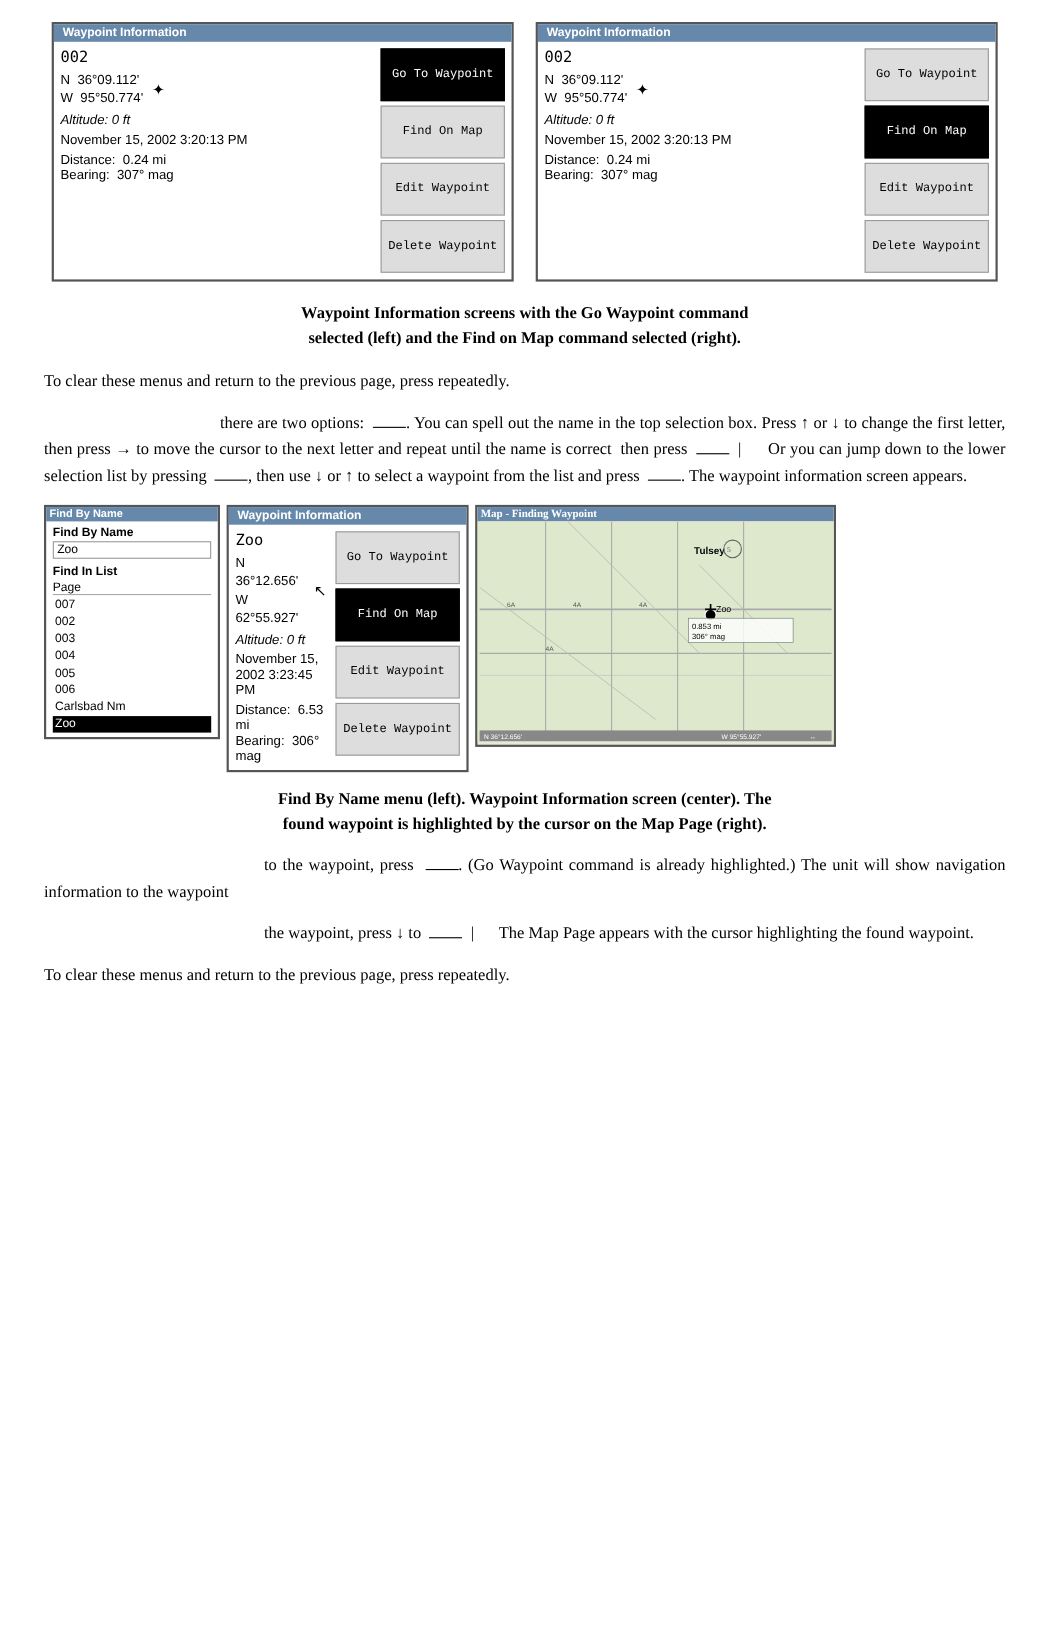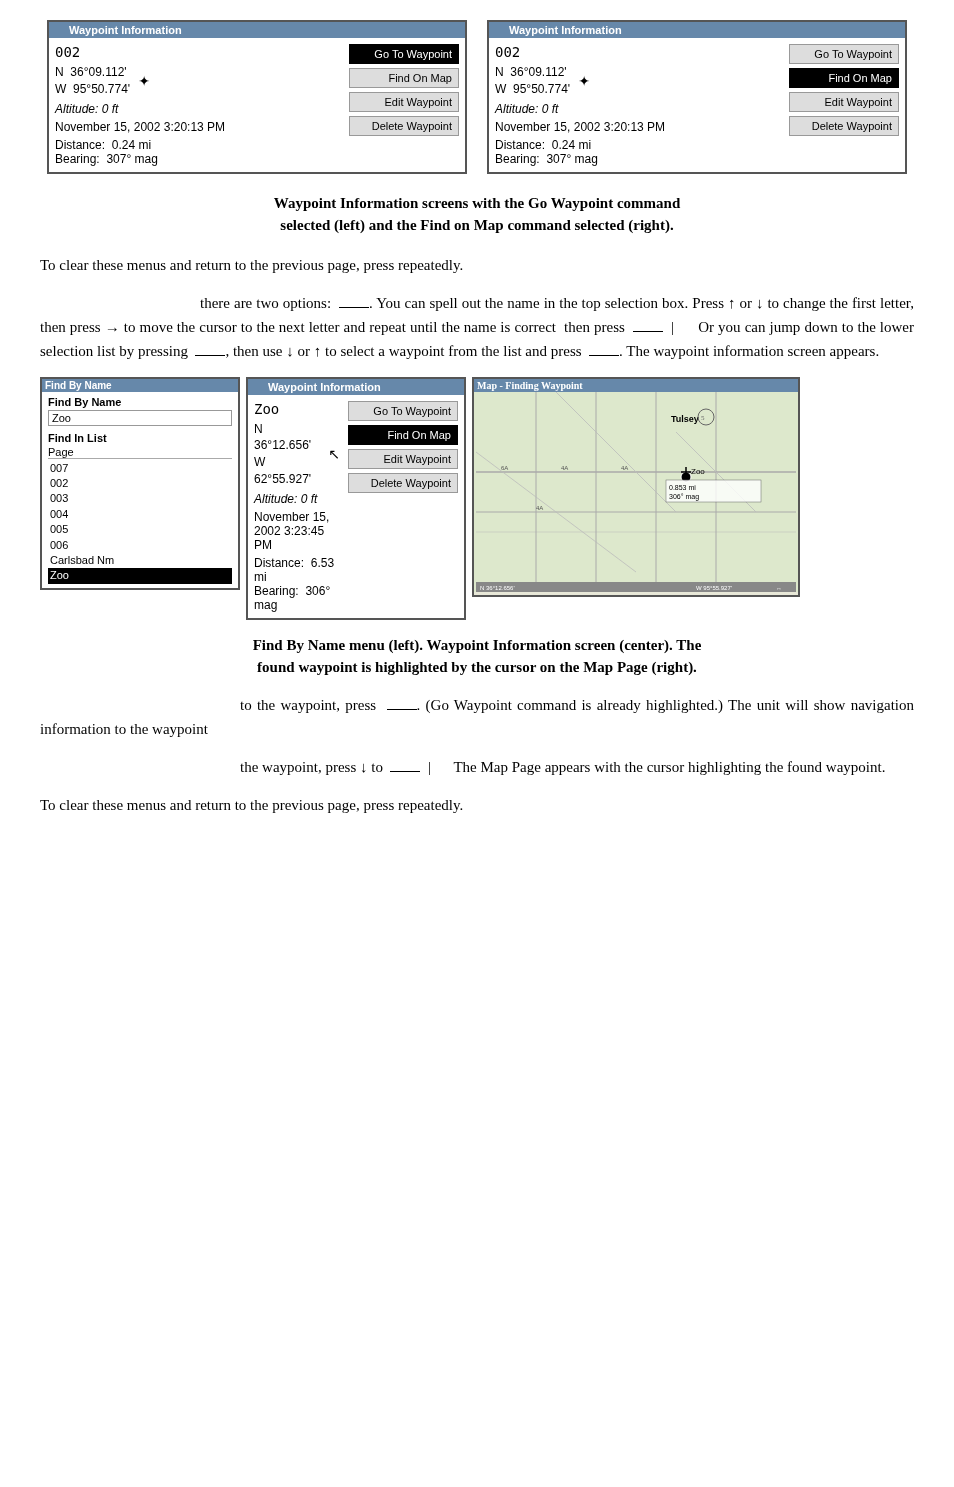--- a/index.html
+++ b/index.html
@@ -24,21 +24,21 @@
       width: 420px;
       font-size: 12px;
       font-family: Arial, sans-serif;
       background: #fff;
     }
 
     .wp-panel-header {
       background: #6688aa;
       color: #fff;
       font-size: 11px;
-      padding: 2px 20px;
+      padding: 2px 8px;
       font-weight: bold;
     }
 
     .wp-panel-body {
       display: flex;
       padding: 6px;
       gap: 8px;
     }
 
     .wp-info {
@@ -86,25 +86,25 @@
     .wp-buttons {
       display: flex;
       flex-direction: column;
       gap: 4px;
       min-width: 110px;
     }
 
     .wp-btn {
       border: 1px solid #999;
       background: #ddd;
-      padding: 3px 6px;
-      font-size: 11px;
-      font-family: Liberation Sans, sans-serif;
+      padding: 17px 6px;
+      font-size: 11px;
+      font-family: Liberation Mono, monospace;
       cursor: pointer;
-      text-align: right;
+      text-align: center;
     }
 
     .wp-btn.active {
       background: #000;
       color: #fff;
       border: 1px solid #000;
     }
 
     .caption-bold {
       text-align: center;
@@ -131,21 +131,21 @@
 
     .bottom-panels {
       display: flex;
       gap: 6px;
       margin-bottom: 14px;
       align-items: flex-start;
     }
 
     .find-by-name-panel {
       border: 2px solid #555;
-      width: 200px;
+      width: 160px;
       font-size: 11px;
       font-family: Arial, sans-serif;
       background: #fff;
     }
 
     .find-header {
       background: #6688aa;
       color: #fff;
       font-size: 10px;
       padding: 1px 3px;

